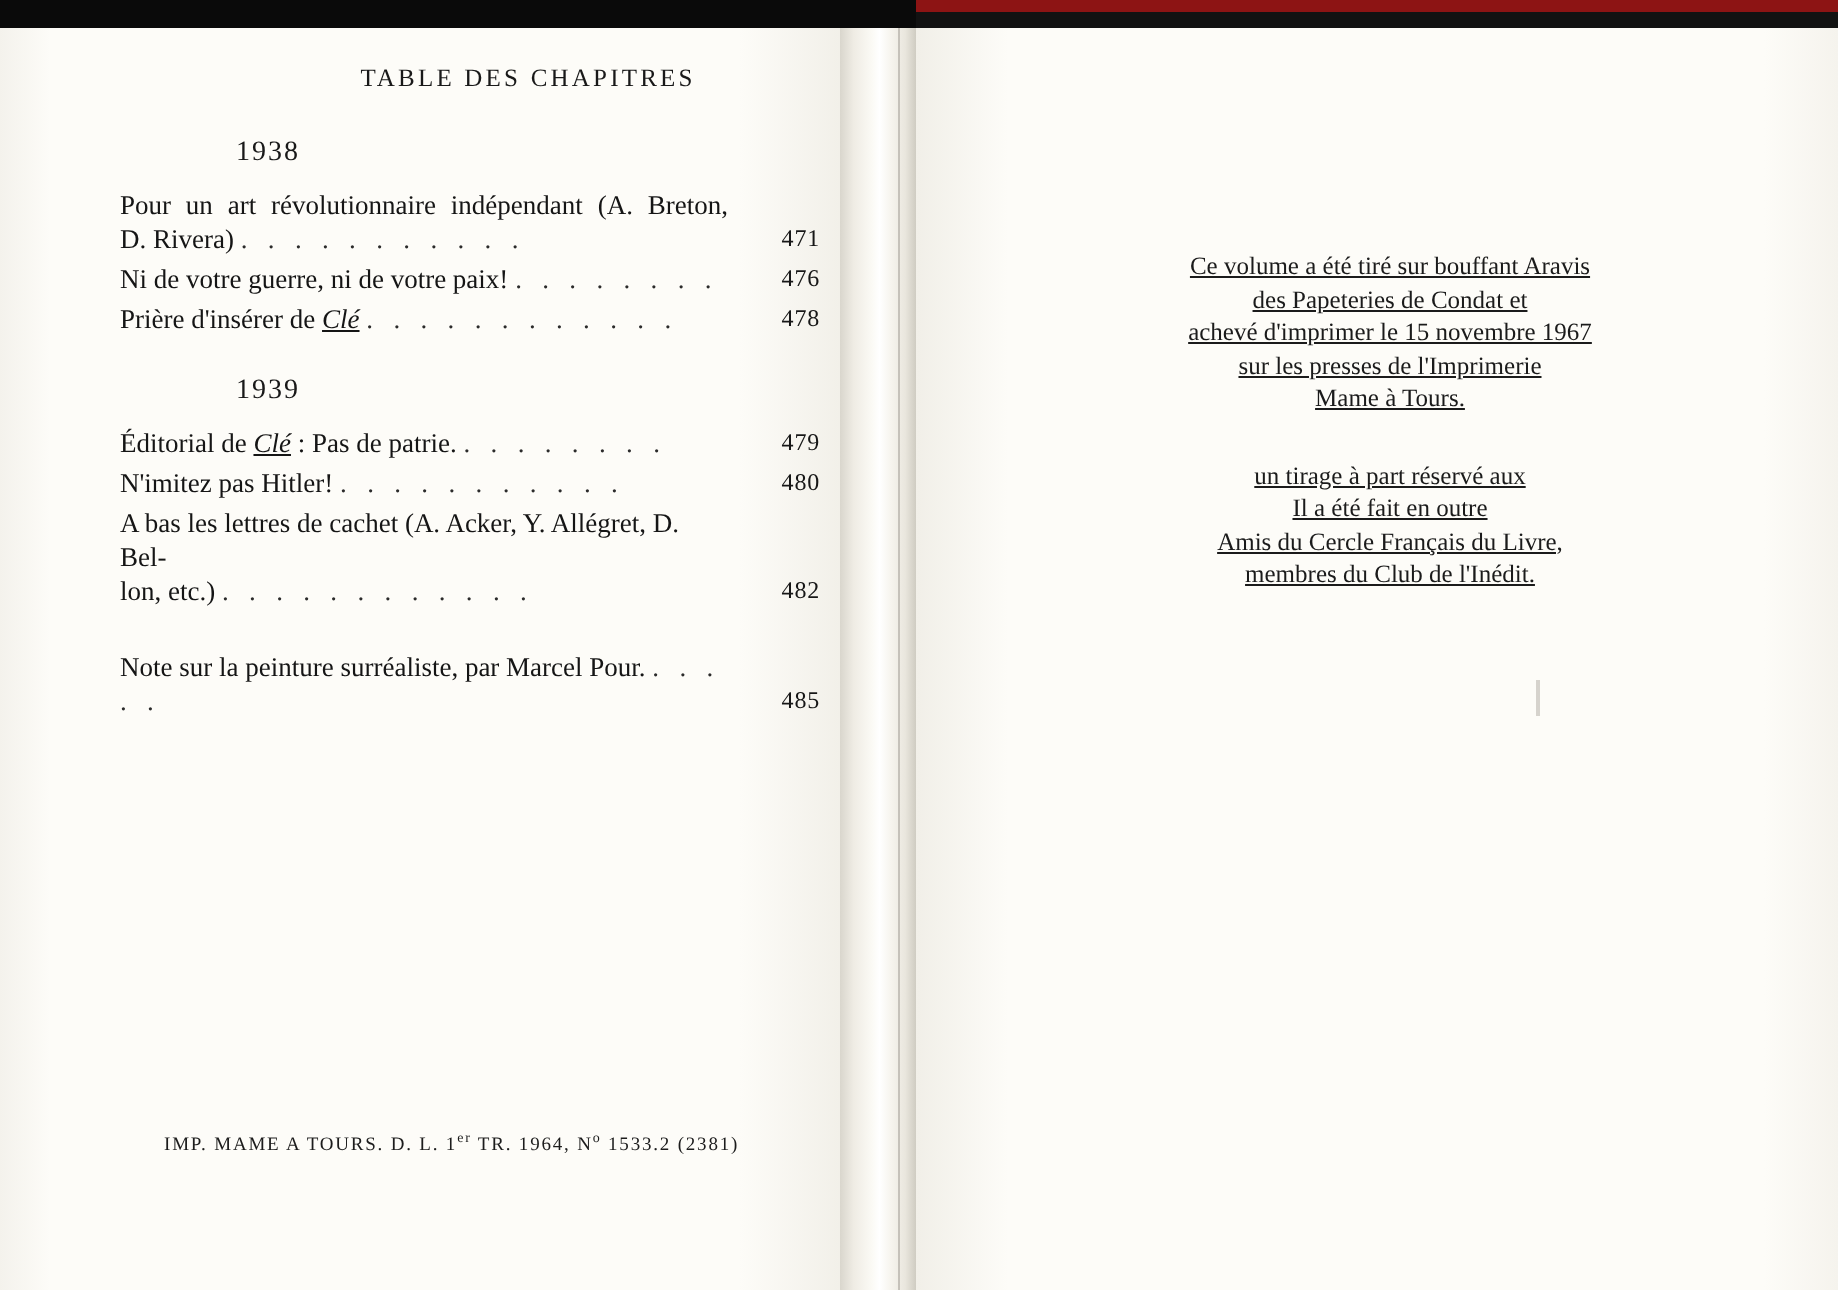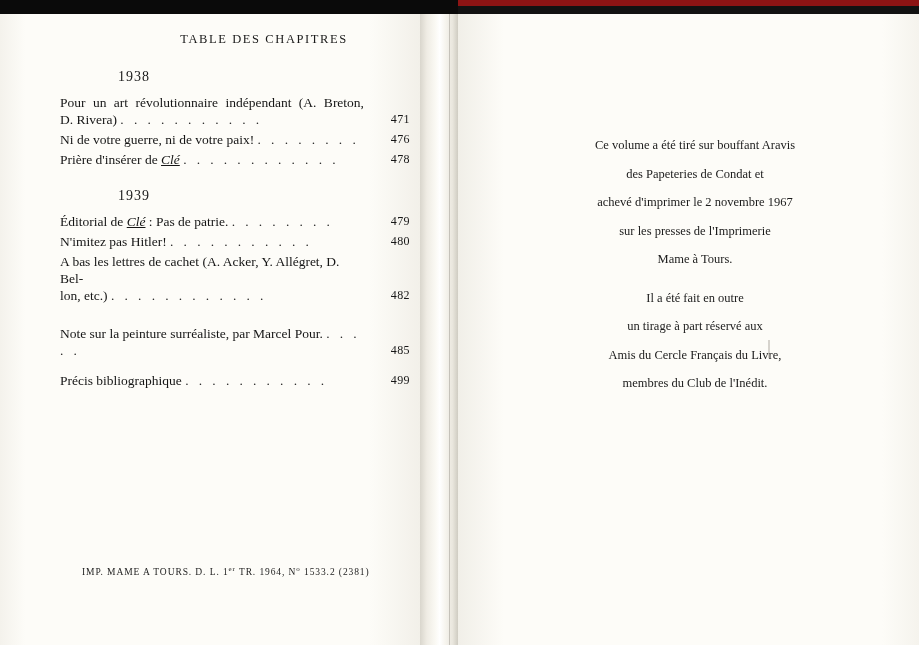--- a/index.html
+++ b/index.html
@@ -157,21 +157,21 @@
   .colophon {
     position: absolute;
     left: 530px;
     top: 125px;
     width: 330px;
     text-align: center;
     font-size: 12.5px;
     line-height: 16.5px;
     color: #1b1b1b;
   }
-  .colophon p { margin: 12px; }
+  .colophon p { margin: 0; text-decoration: underline; }
   .colophon .block2 { margin-top: 22px; }
 
   .faint-mark {
     position: absolute;
     left: 768px;
     top: 340px;
     width: 2px;
     height: 18px;
     background: rgba(140,135,125,0.35);
   }
@@ -255,44 +255,37 @@
     <div class="entry">
       <span class="nojust">
         <span>Note sur la peinture surréaliste, par Marcel Pour.</span>
         <span class="dots">. . . . .</span>
       </span>
       <span class="pg">485</span>
     </div>
 
     <div class="spacer-sm"></div>
 
-    <div class="entry">
-      <span class="nojust">
-        <span>Précis bibliographique</span>
-        <span class="dots">. . . . . . . . . . .</span>
-      </span>
-      <span class="pg">499</span>
-    </div>
 
   </div>
 
   <div class="colophon-footer">
     <span>IMP. MAME A TOURS. D. L. 1</span><sup>er</sup><span> TR. 1964, N</span><sup>o</sup><span> 1533.2 (2381)</span>
   </div>
 
   <div class="colophon">
     <p>Ce volume a été tiré sur bouffant Aravis</p>
     <p>des Papeteries de Condat et</p>
-    <p>achevé d'imprimer le 2 novembre 1967</p>
+    <p>achevé d'imprimer le 15 novembre 1967</p>
     <p>sur les presses de l'Imprimerie</p>
     <p>Mame à Tours.</p>
 
     <div class="block2">
+      <p>un tirage à part réservé aux</p>
       <p>Il a été fait en outre</p>
-      <p>un tirage à part réservé aux</p>
       <p>Amis du Cercle Français du Livre,</p>
       <p>membres du Club de l'Inédit.</p>
     </div>
   </div>
 
   <div class="faint-mark"></div>
 
 </div>
 
 </body></html>

